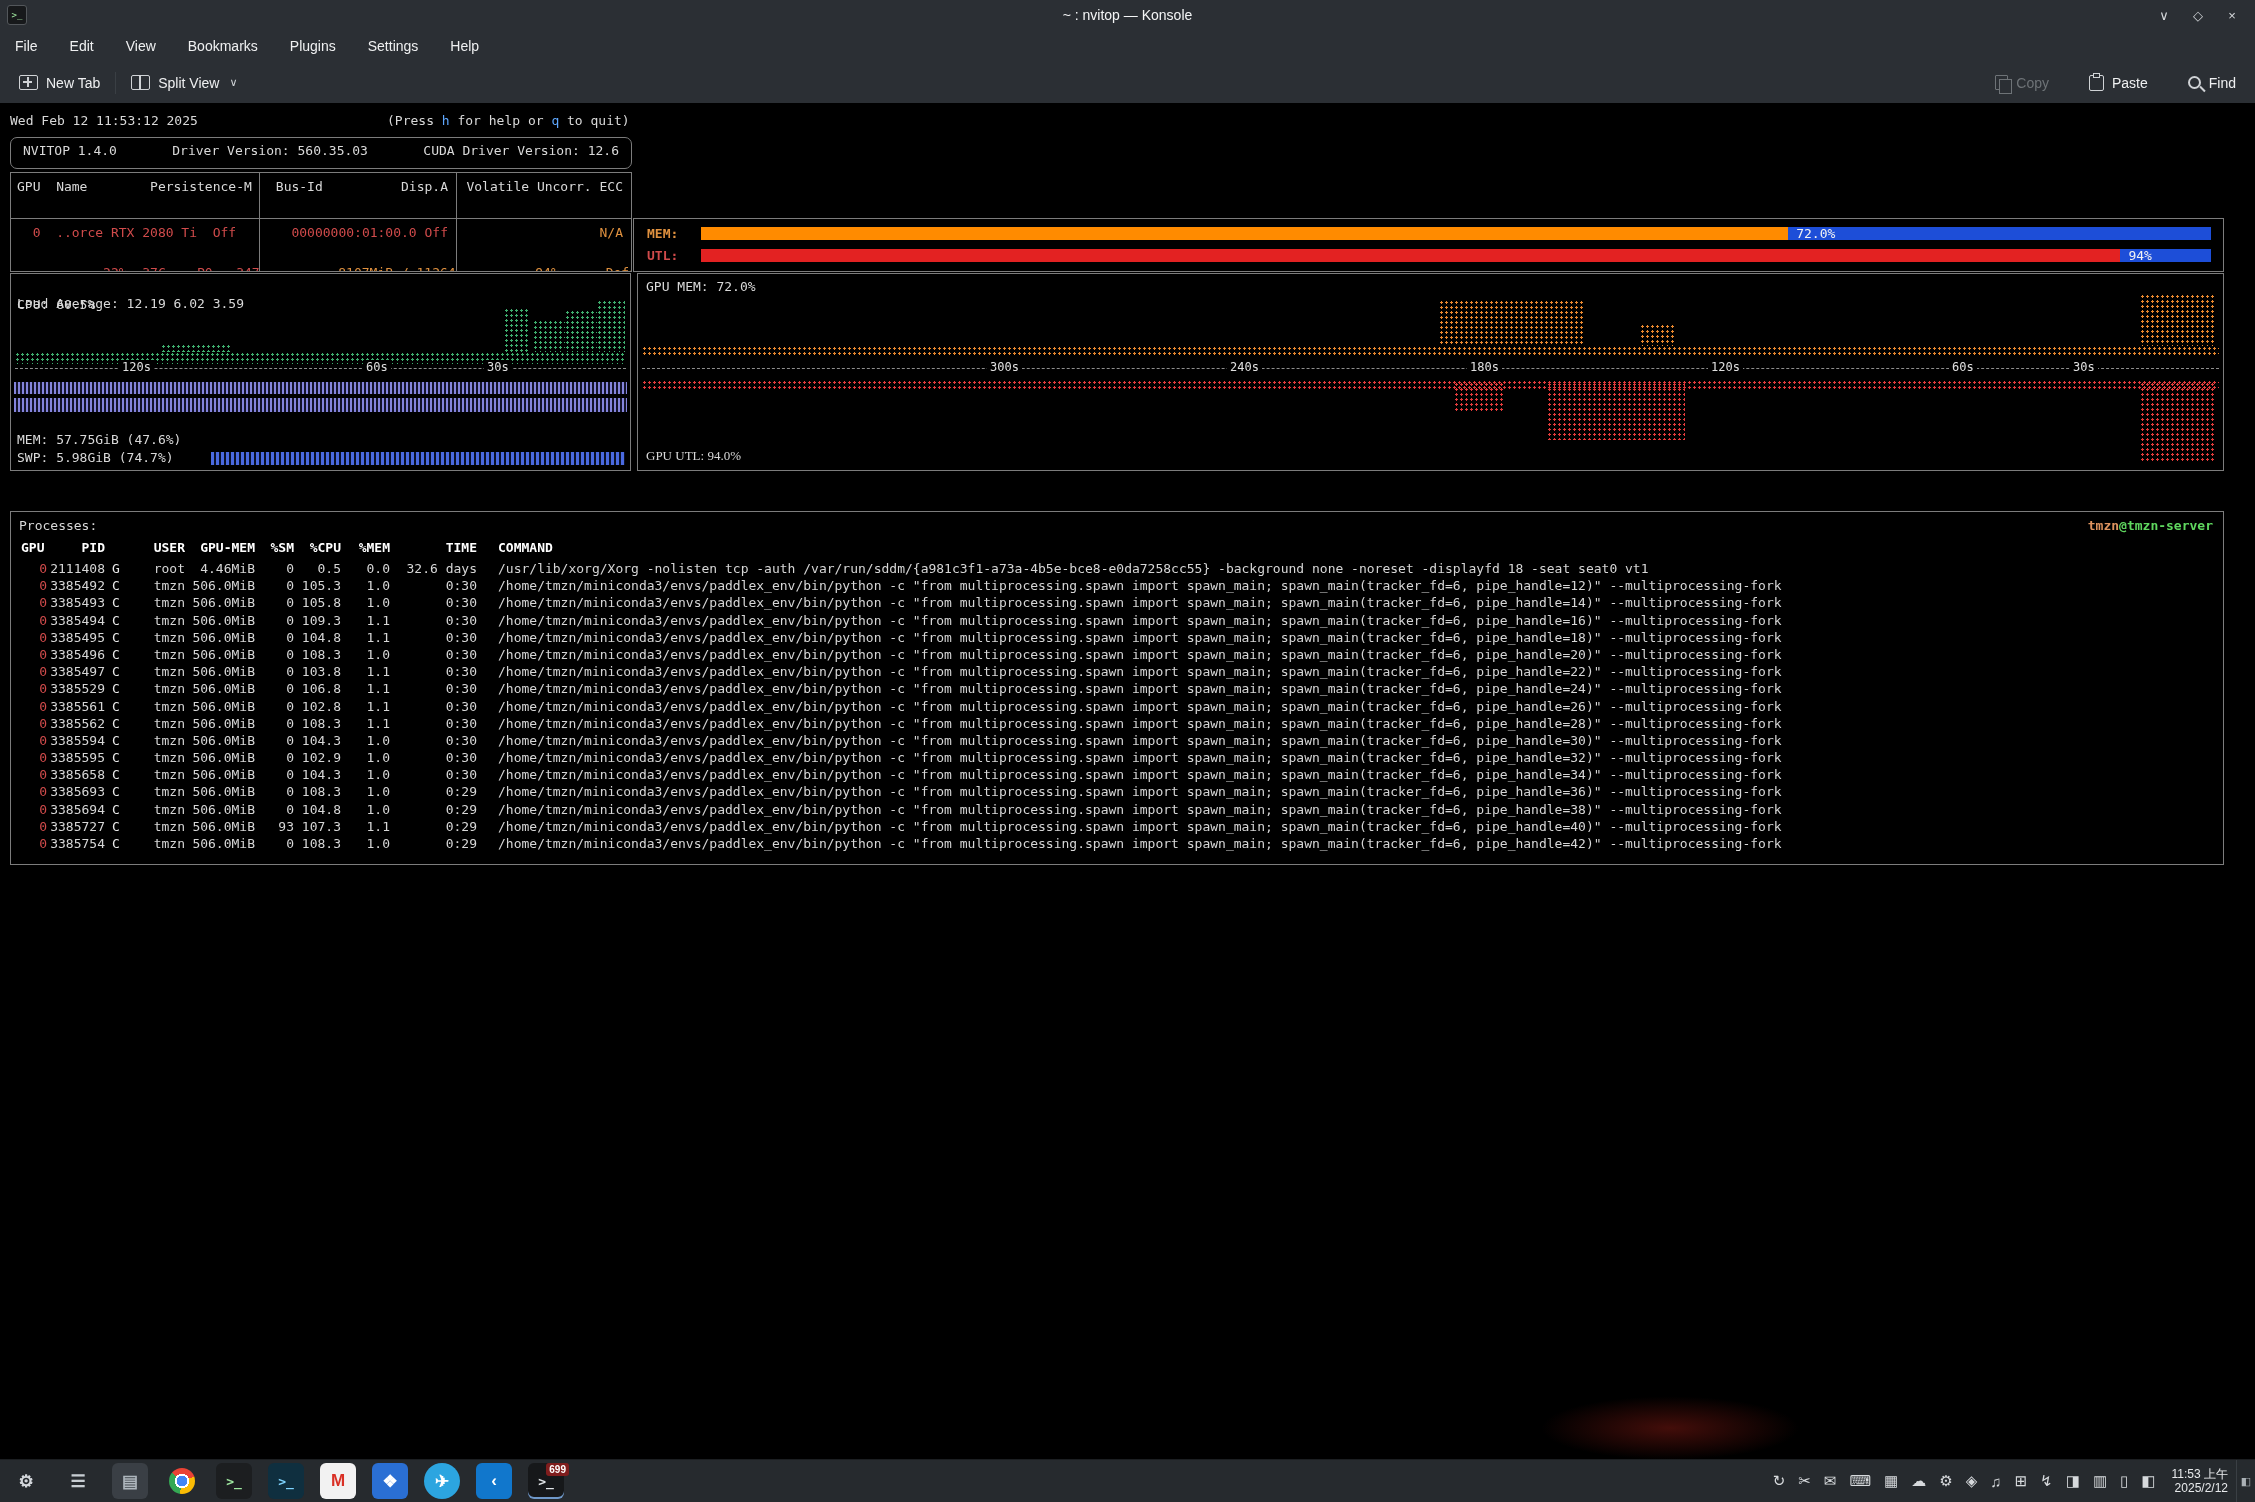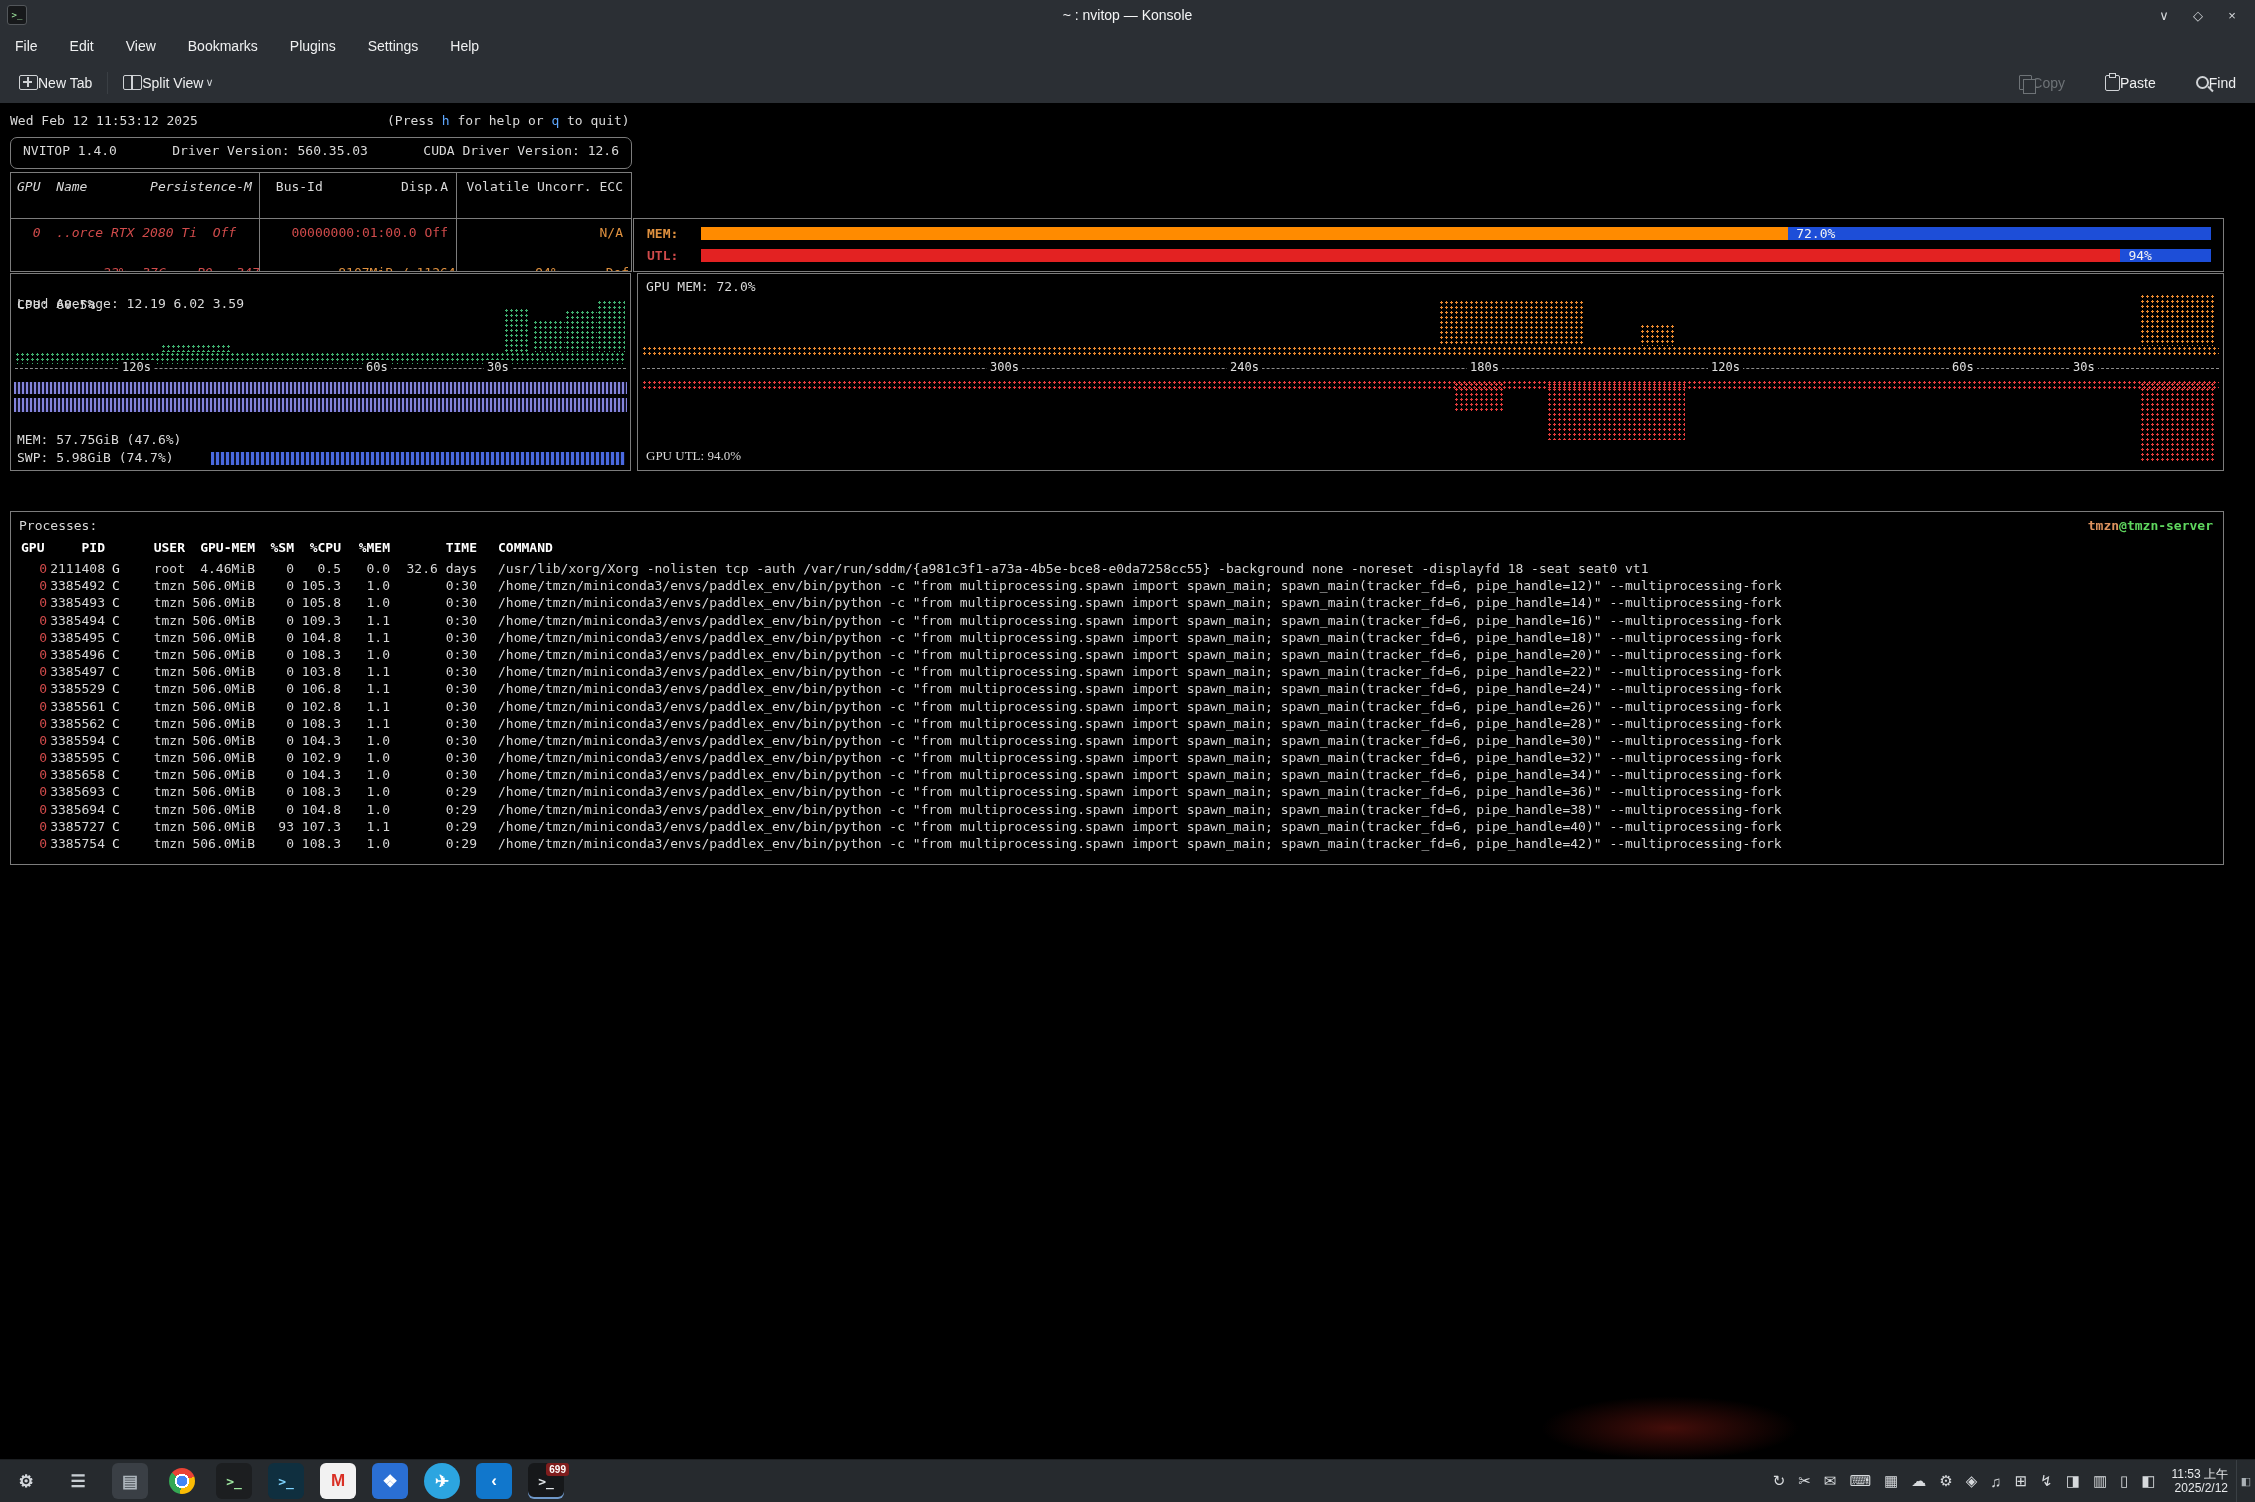--- a/index.html
+++ b/index.html
@@ -16,21 +16,21 @@
   .win-controls{margin-left:auto;display:flex;align-items:center;gap:8px;padding-right:10px;z-index:2;}
   .win-btn{width:26px;height:22px;display:flex;align-items:center;justify-content:center;
            color:#d6d9dc;font-size:13px;border-radius:3px;}
 
   .menubar{position:absolute;top:30px;left:0;right:0;height:32px;background:#2b2f34;
            display:flex;align-items:center;padding-left:4px;border-bottom:1px solid #24282c;gap:10px;}
   .menu-item{color:#eff0f1;font-size:14px;padding:5px 11px;border-radius:3px;}
 
   .toolbar{position:absolute;top:62px;left:0;right:0;height:41px;background:#2b2f34;
            display:flex;align-items:center;padding:0 10px;border-bottom:1px solid #1e2124;}
-  .tb-btn{display:flex;align-items:center;gap:0;color:#eff0f1;font-size:14px;padding:5px 9px;border-radius:3px;}
+  .tb-btn{display:flex;align-items:center;gap:8px;color:#eff0f1;font-size:14px;padding:5px 9px;border-radius:3px;}
   .tb-btn.disabled{color:#6e7377;}
   .tb-sep{width:1px;height:22px;background:#3a3f44;margin:0 6px;}
   .tb-right{margin-left:auto;display:flex;align-items:center;gap:22px;}
   .caret{font-size:11px;margin-left:2px;color:#cfd3d6;}
 
   .ic{position:relative;display:inline-block;}
   .ic-newtab{width:17px;height:13px;border:1px solid #d0d3d6;border-radius:2px;}
   .ic-newtab::before{content:"";position:absolute;left:3px;top:5px;width:9px;height:2px;background:#d0d3d6;}
   .ic-newtab::after{content:"";position:absolute;left:7px;top:1px;width:2px;height:10px;background:#d0d3d6;}
   .ic-split{width:17px;height:13px;border:1px solid #d0d3d6;border-radius:2px;}
@@ -50,21 +50,21 @@
             font-family:"DejaVu Sans Mono",monospace;font-size:13px;color:#d9d9d9;}
   .abs{position:absolute;}
   .tbox{position:absolute;border:1px solid #7c7c7c;background:#000;}
   .red{color:var(--red-text);}
   .orange{color:var(--orange-text);}
   .keyblue{color:var(--key-blue);}
 
   
   .gcells{display:flex;height:100%;}
   .gc{white-space:pre;padding-top:4px;line-height:20px;overflow:hidden;}
-  .gc1{width:242px;padding-left:6px;font-style:italic;}
+  .gc1{width:242px;padding-left:6px;}
   .gc2{width:188px;border-left:1px solid #7c7c7c;text-align:right;padding-right:8px;}
   .gc3{flex:1;border-left:1px solid #7c7c7c;text-align:right;padding-right:8px;}
 
   
   .bar-row{position:absolute;left:13px;right:12px;height:15px;display:flex;align-items:center;gap:16px;}
   .bar-label{width:38px;font-weight:bold;}
   .bar-track{position:relative;flex:1;height:13px;background:#1d4ed8;}
   .bar-fill{position:absolute;left:0;top:0;bottom:0;}
   .bar-pct{position:absolute;top:-1px;font-size:13px;color:#f2f2f2;}
 

